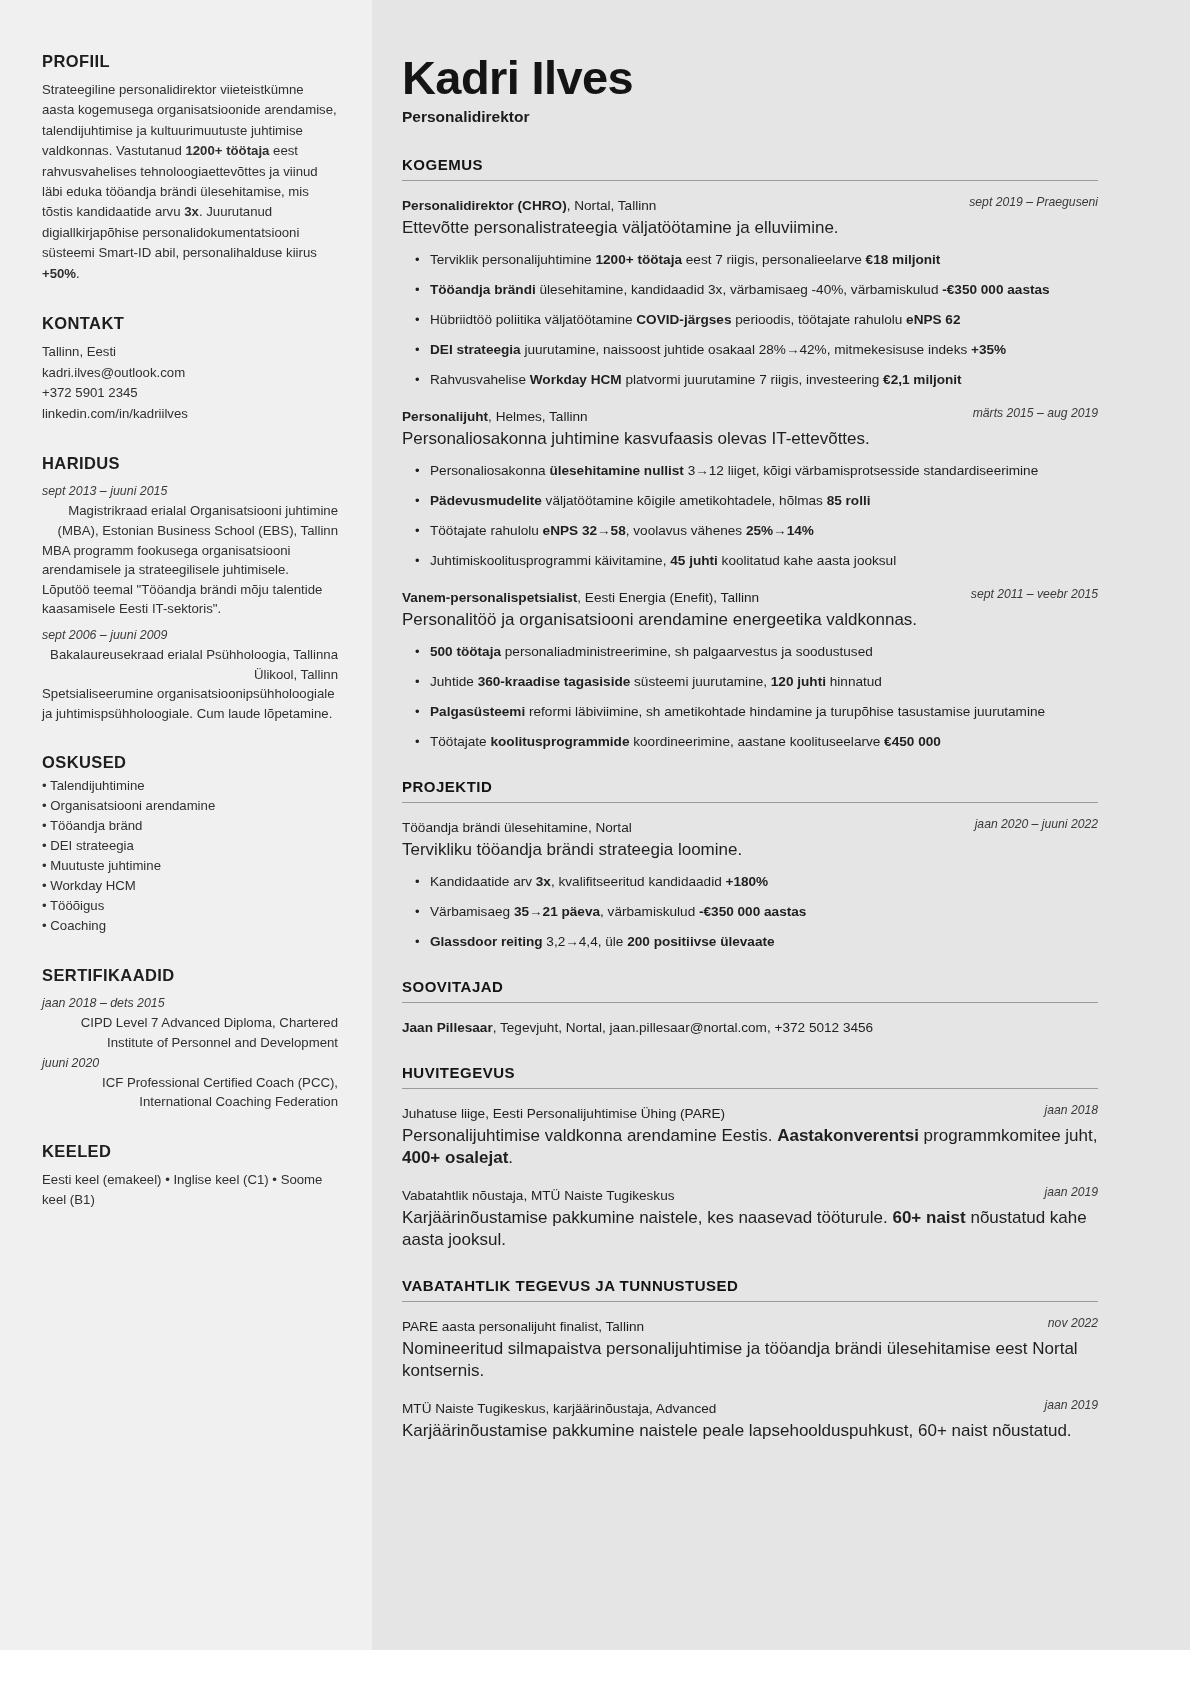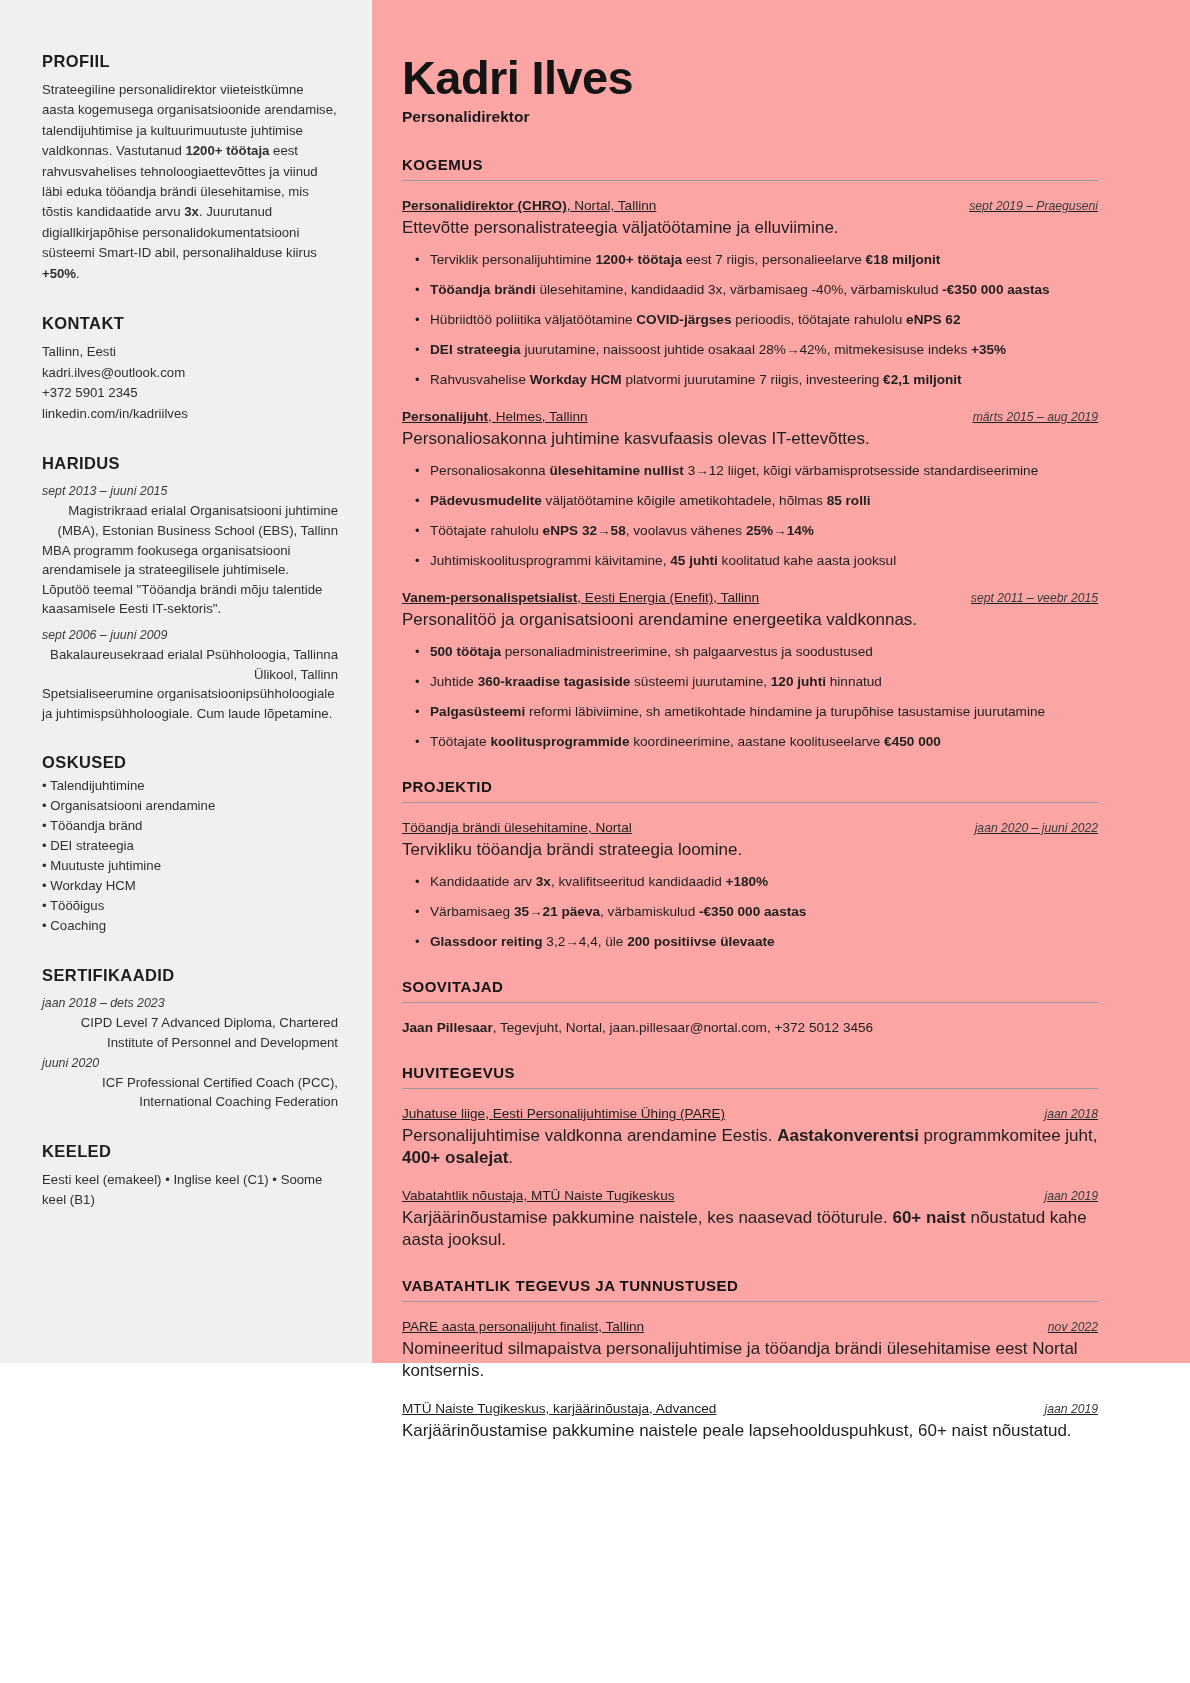--- a/index.html
+++ b/index.html
@@ -4,23 +4,23 @@
 <style>
   * { box-sizing: border-box; margin: 0; padding: 0; }
   html, body {
     width: 1190px;
     height: 1683px;
     background: #ffffff;
     font-family: "Liberation Sans", sans-serif;
   }
   .page {
     width: 1190px;
-    height: 1363px;
+    height: 1650px;
     display: flex;
-    background: #fca5a5;
+    background: #e5e5e5;
     position: relative;
   }
 
   
   .sidebar {
     width: 372px;
     min-width: 372px;
     background: #f0f0f0;
     padding: 52px 34px 40px 42px;
     color: #2b2b2b;
@@ -101,24 +101,23 @@
   .sec-rule {
     border: 0;
     border-top: 1.3px solid #9a9a9a;
     margin-bottom: 14px;
   }
   .section { margin-bottom: 26px; }
   .entry { margin-bottom: 16px; }
   .entry:last-child { margin-bottom: 0; }
   .entry-head {
     display: flex;
-    align-items: center;
+    align-items: flex-start;
     justify-content: space-between;
     gap: 17px;
-    text-decoration: underline;
   }
   .entry-title {
     font-size: 13.6px;
     line-height: 21px;
     color: #1f1f1f;
   }
   .entry-title b { font-weight: bold; }
   .entry-date {
     font-size: 12.2px;
     font-style: italic;
@@ -199,21 +198,21 @@
       <div class="skill-item">• DEI strateegia</div>
       <div class="skill-item">• Muutuste juhtimine</div>
       <div class="skill-item">• Workday HCM</div>
       <div class="skill-item">• Tööõigus</div>
       <div class="skill-item">• Coaching</div>
     </div>
 
     <div class="side-block">
       <div class="side-h">SERTIFIKAADID</div>
       <div>
-        <div class="side-date first">jaan 2018 – dets 2023</div>
+        <div class="side-date first">jaan 2018 – dets 2015</div>
         <div class="side-title">CIPD Level 7 Advanced Diploma, Chartered Institute of Personnel and Development</div>
       </div>
       <div>
         <div class="side-date" style="margin-top:1px">juuni 2020</div>
         <div class="side-title">ICF Professional Certified Coach (PCC), International Coaching Federation</div>
       </div>
     </div>
 
     <div class="side-block">
       <div class="side-h">KEELED</div>

